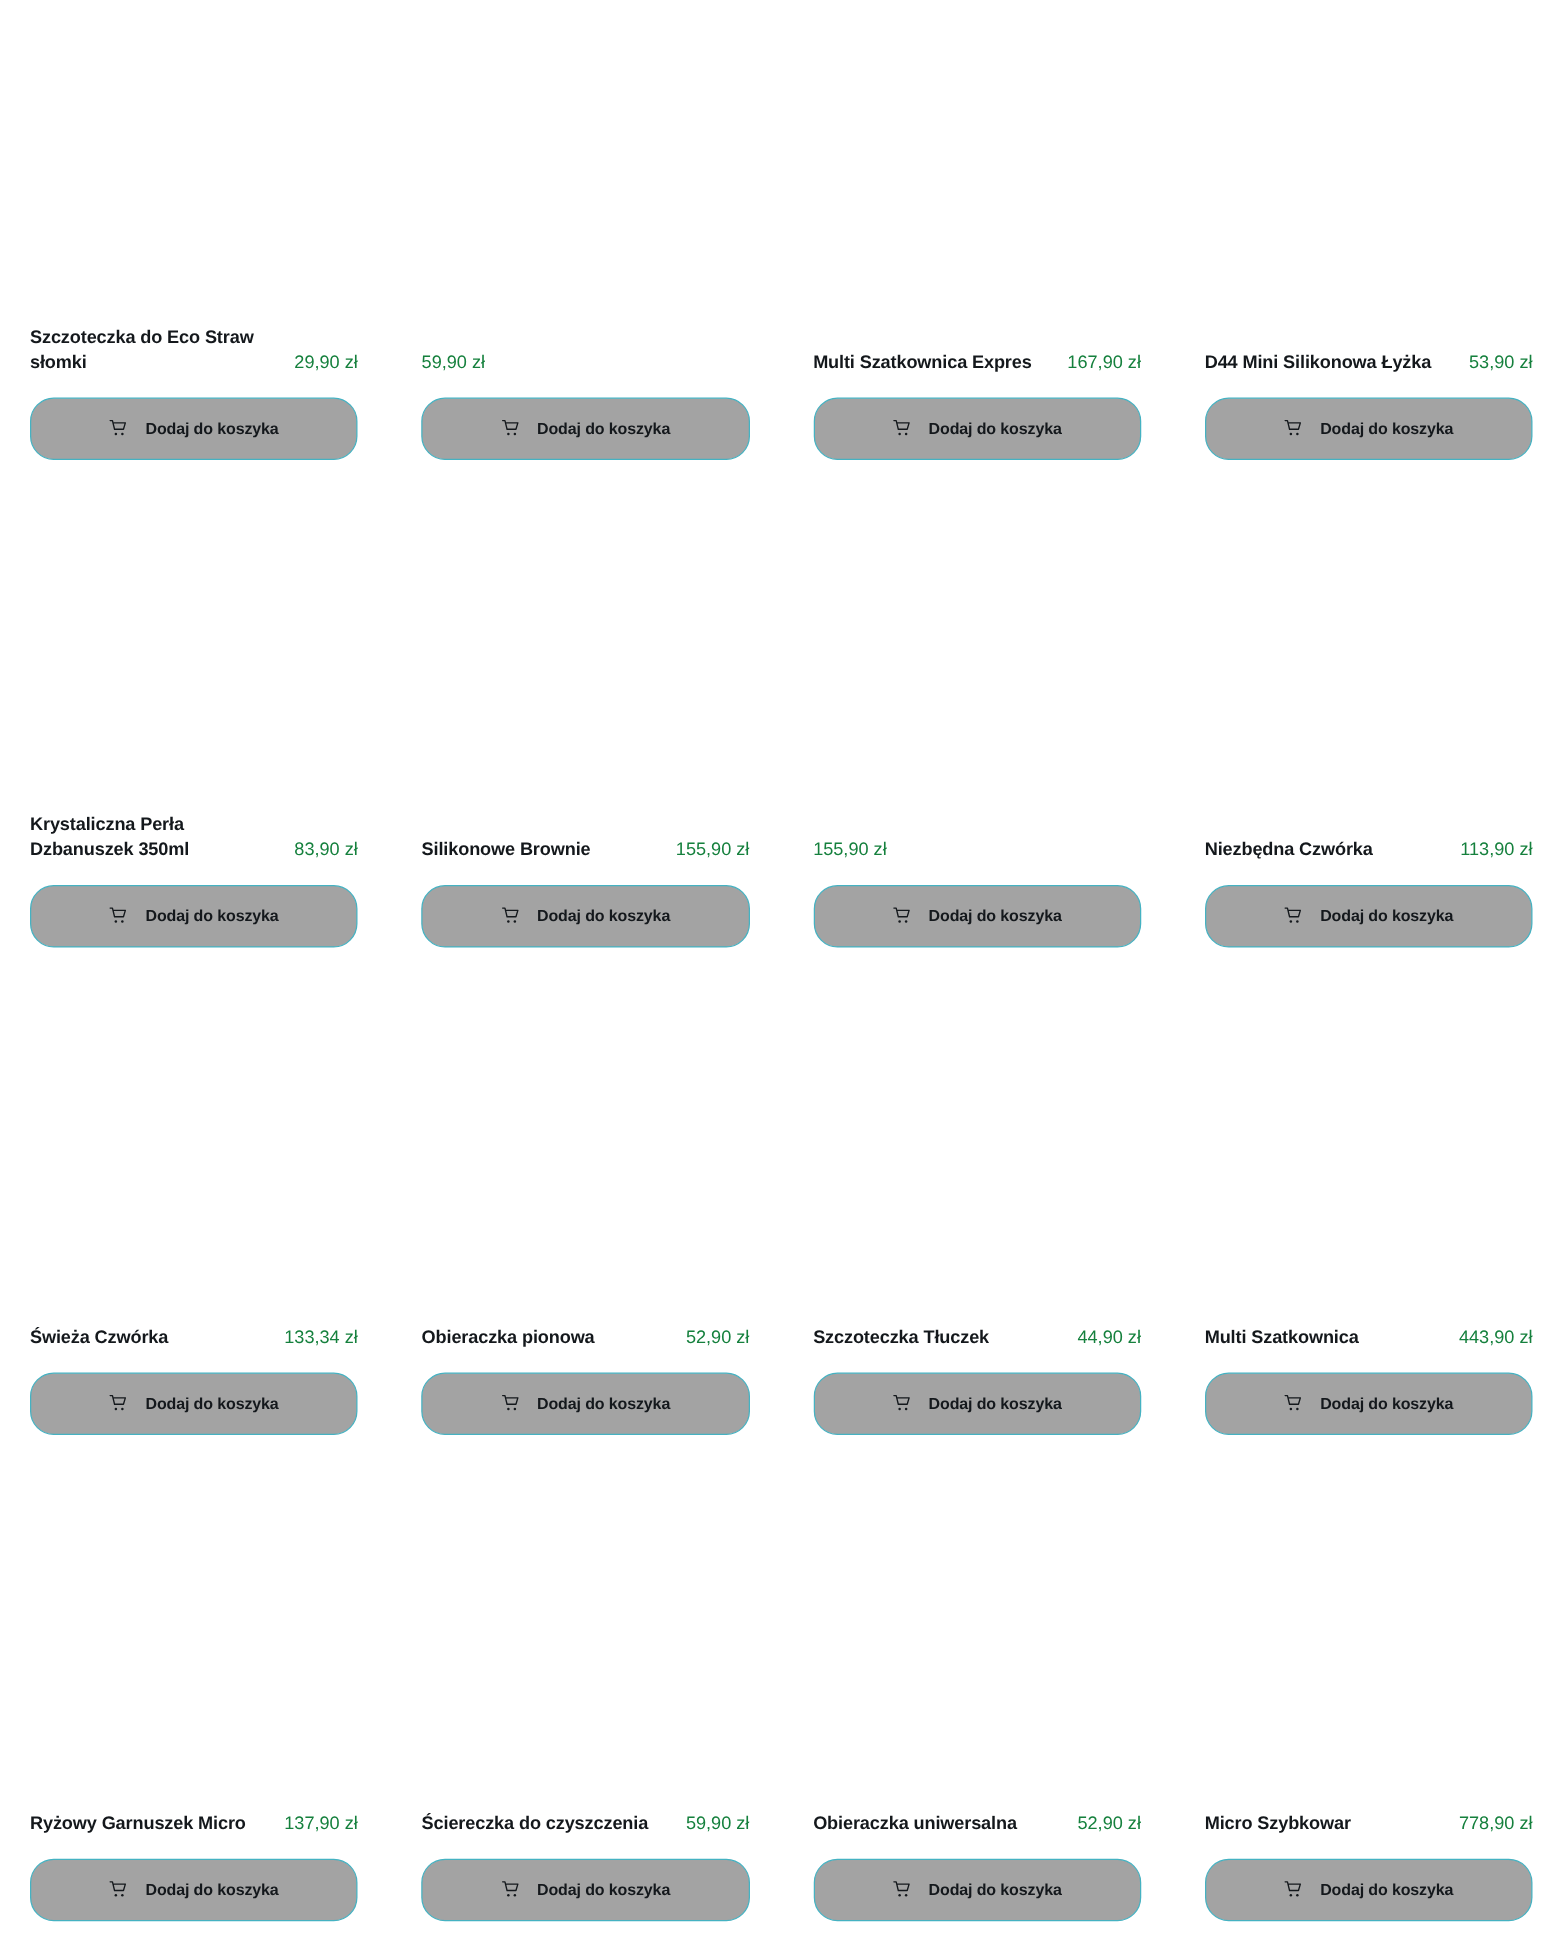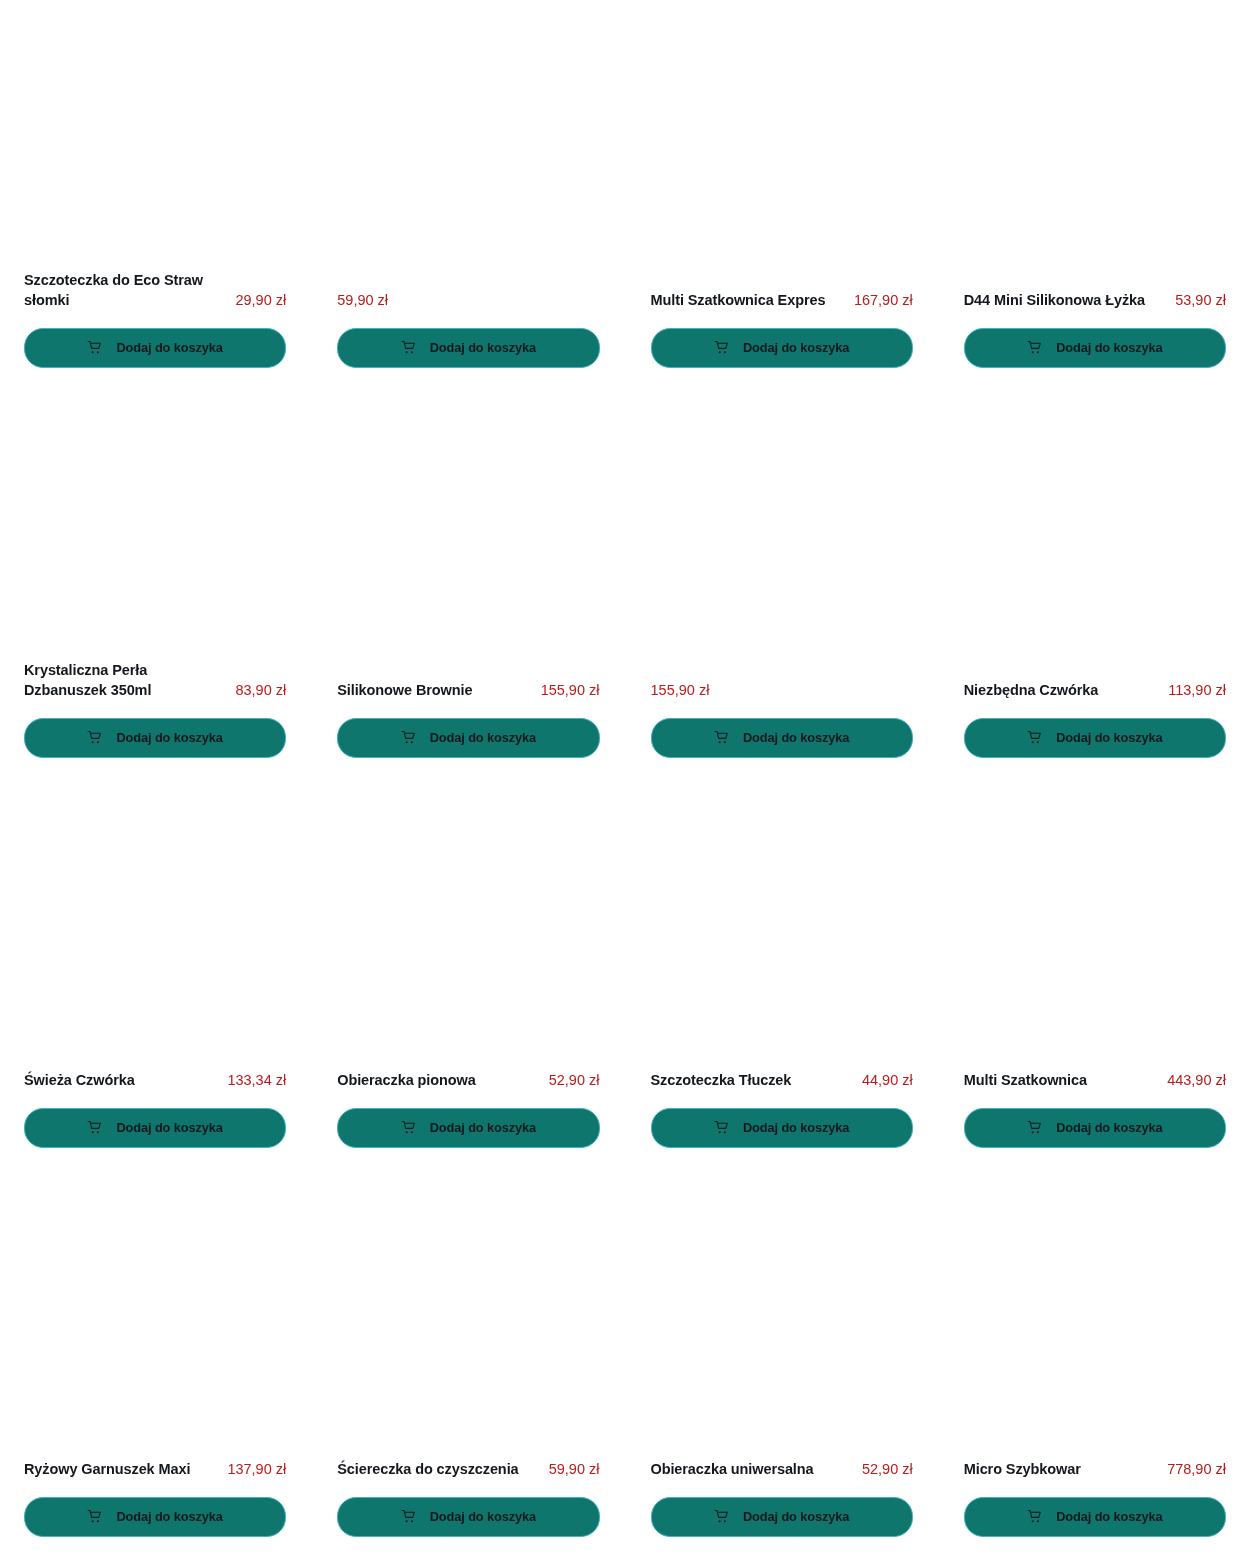--- a/index.html
+++ b/index.html
@@ -57,37 +57,37 @@
     line-height: 1.42;
     letter-spacing: -0.1px;
     color: #14181c;
     margin: 0;
     flex: 1 1 auto;
   }
 
   .product-price {
     font-size: 14.5px;
     font-weight: normal;
-    color: #b91c1c;
+    color: #15803d;
     white-space: nowrap;
     line-height: 1.42;
     flex: 0 0 auto;
   }
 
   .add-to-cart-button {
     display: flex;
     align-items: center;
     justify-content: center;
     gap: 13px;
     width: 100%;
-    height: 40px;
+    height: 50px;
     box-sizing: border-box;
     border: 1.4px solid #45b2c2;
     border-radius: 19px;
-    background: #0f766e;
+    background: #a3a3a3;
     cursor: pointer;
     padding: 0;
     font-family: "Liberation Sans", sans-serif;
   }
 
   .cart-icon {
     display: inline-flex;
     align-items: center;
     justify-content: center;
     width: 16px;
@@ -321,21 +321,21 @@
           <circle cx="13.6" cy="15.3" r="1.25" fill="#14181c" stroke="none"></circle>
         </svg>
       </span>
       <span class="add-to-cart-label">Dodaj do koszyka</span>
     </button>
   </div>
 
   <div class="product-card">
     <div class="product-media"></div>
     <div class="product-info">
-      <div class="product-title">Ryżowy Garnuszek Maxi</div>
+      <div class="product-title">Ryżowy Garnuszek Micro</div>
       <div class="product-price">137,90 zł</div>
     </div>
     <button class="add-to-cart-button">
       <span class="cart-icon">
         <svg viewBox="0 0 20 20" width="16" height="16" fill="none" stroke="#14181c" stroke-width="1.35" stroke-linecap="round" stroke-linejoin="round">
           <path d="M1.4 1.8h2.3l2.1 8.7h8.9l1.9-6.4H5.2"></path>
           <circle cx="7.1" cy="15.3" r="1.25" fill="#14181c" stroke="none"></circle>
           <circle cx="13.6" cy="15.3" r="1.25" fill="#14181c" stroke="none"></circle>
         </svg>
       </span>

